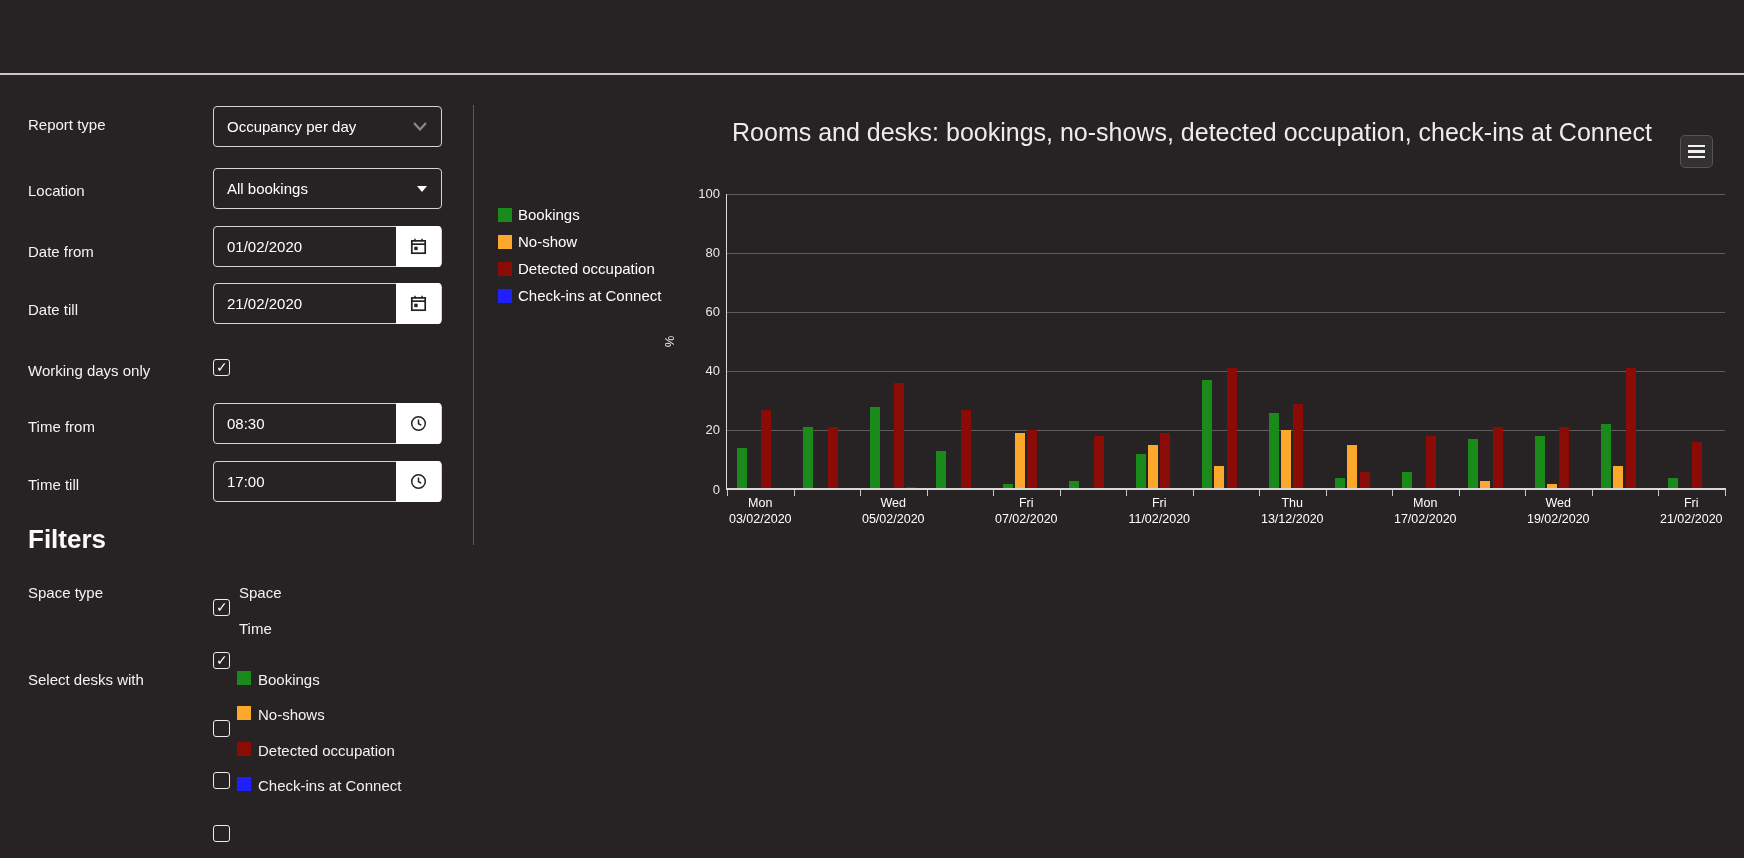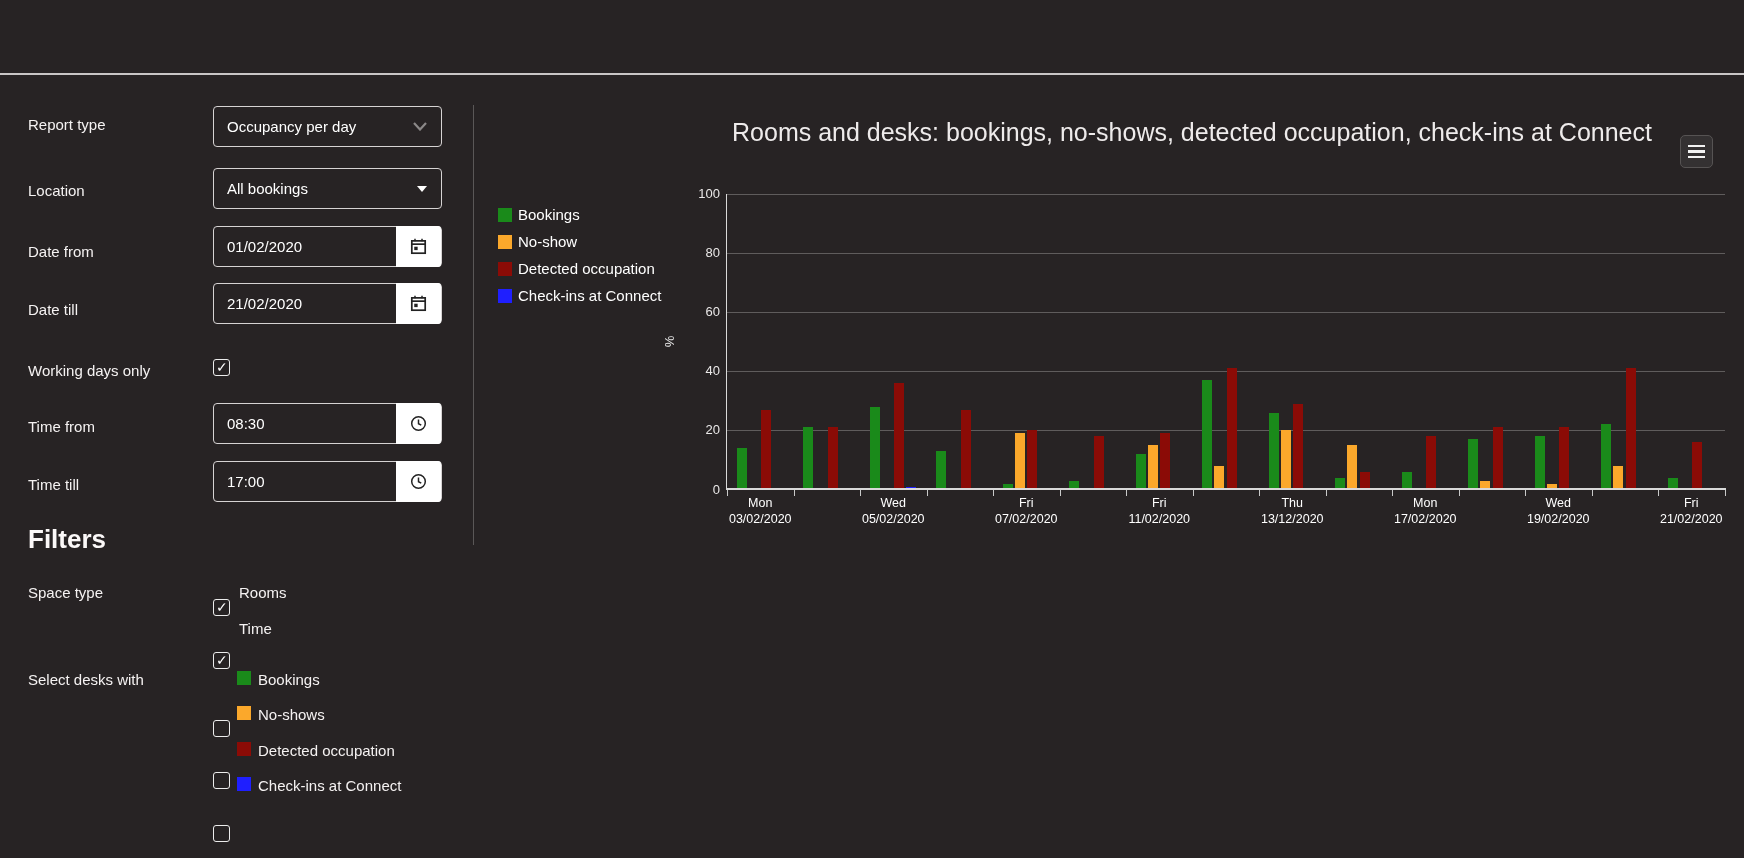--- a/index.html
+++ b/index.html
@@ -117,21 +117,21 @@
           <circle cx="8" cy="8" r="6.4" fill="none" stroke="#222" stroke-width="1.4"></circle>
           <path d="M8 4.3 V8.2 L10.6 9.6" fill="none" stroke="#222" stroke-width="1.4"></path>
         </svg>
     </button>
   </div>
 
   <div class="abs" id="filters-heading">Filters</div>
 
   <div class="abs form-label" style="top:584px">Space type</div>
   <div class="abs checkbox checked" style="left:213px;top:582px"></div>
-  <div class="abs cb-row-label" style="left:239px;top:584px">Rooms</div>
+  <div class="abs cb-row-label" style="left:239px;top:584px">Space</div>
   <div class="abs checkbox checked" style="left:213px;top:618px"></div>
   <div class="abs cb-row-label" style="left:239px;top:620px">Time</div>
 
   <div class="abs form-label" style="top:671px">Select desks with</div>
 
   <div class="abs checkbox" style="left:213px;top:669px"></div>
   <div class="abs swatch" style="left: 237px; top: 671px; background-color: rgb(26, 138, 26);"></div>
   <div class="abs cb-row-label" style="left:258px;top:671px">Bookings</div>
 
   <div class="abs checkbox" style="left:213px;top:704px"></div>

